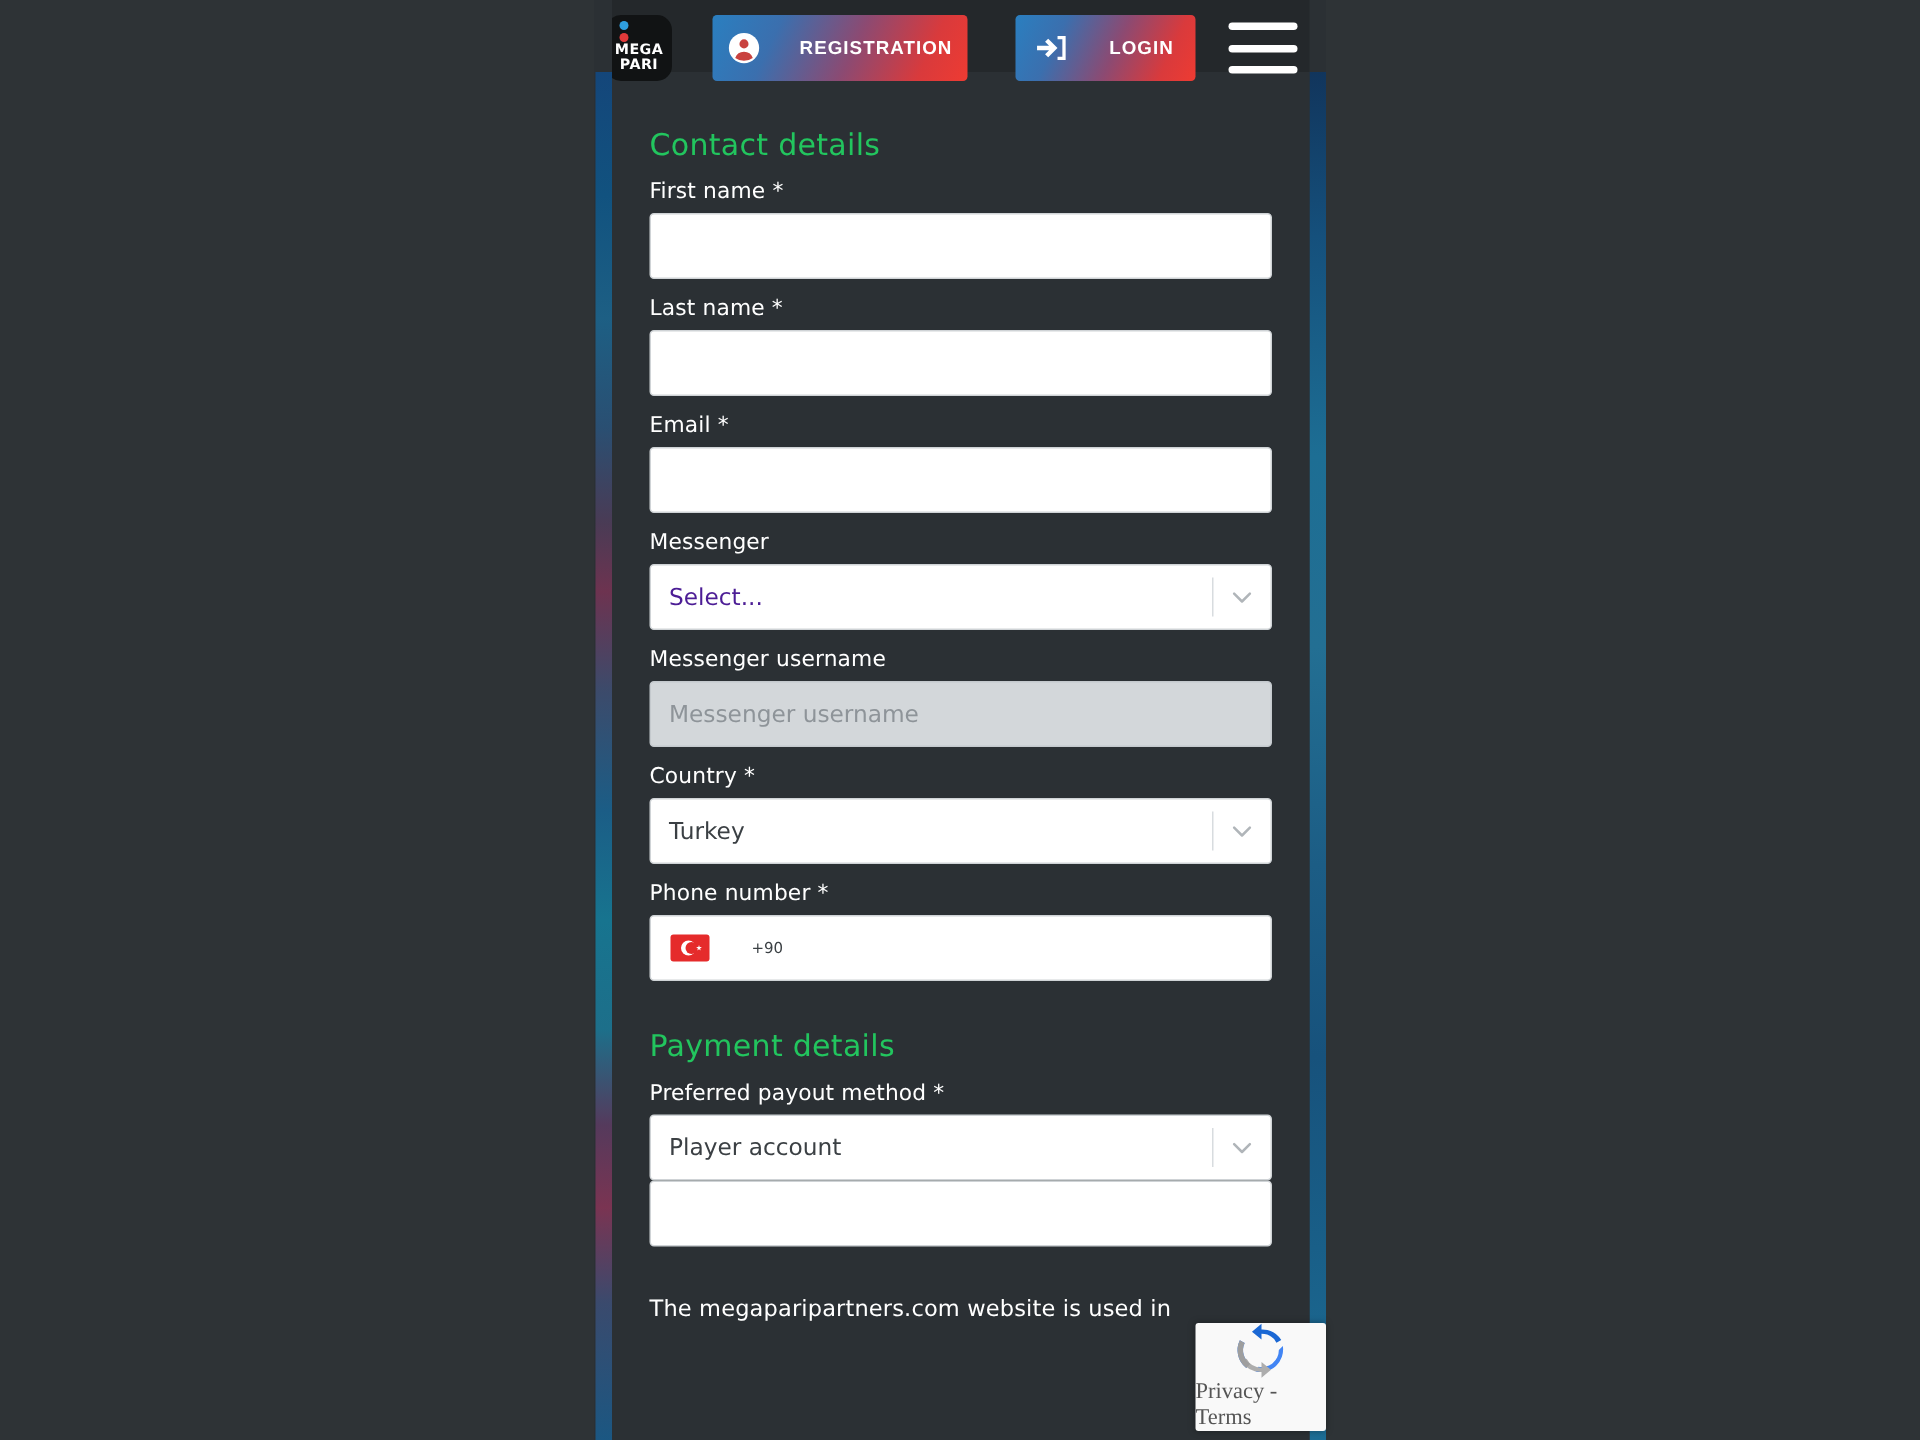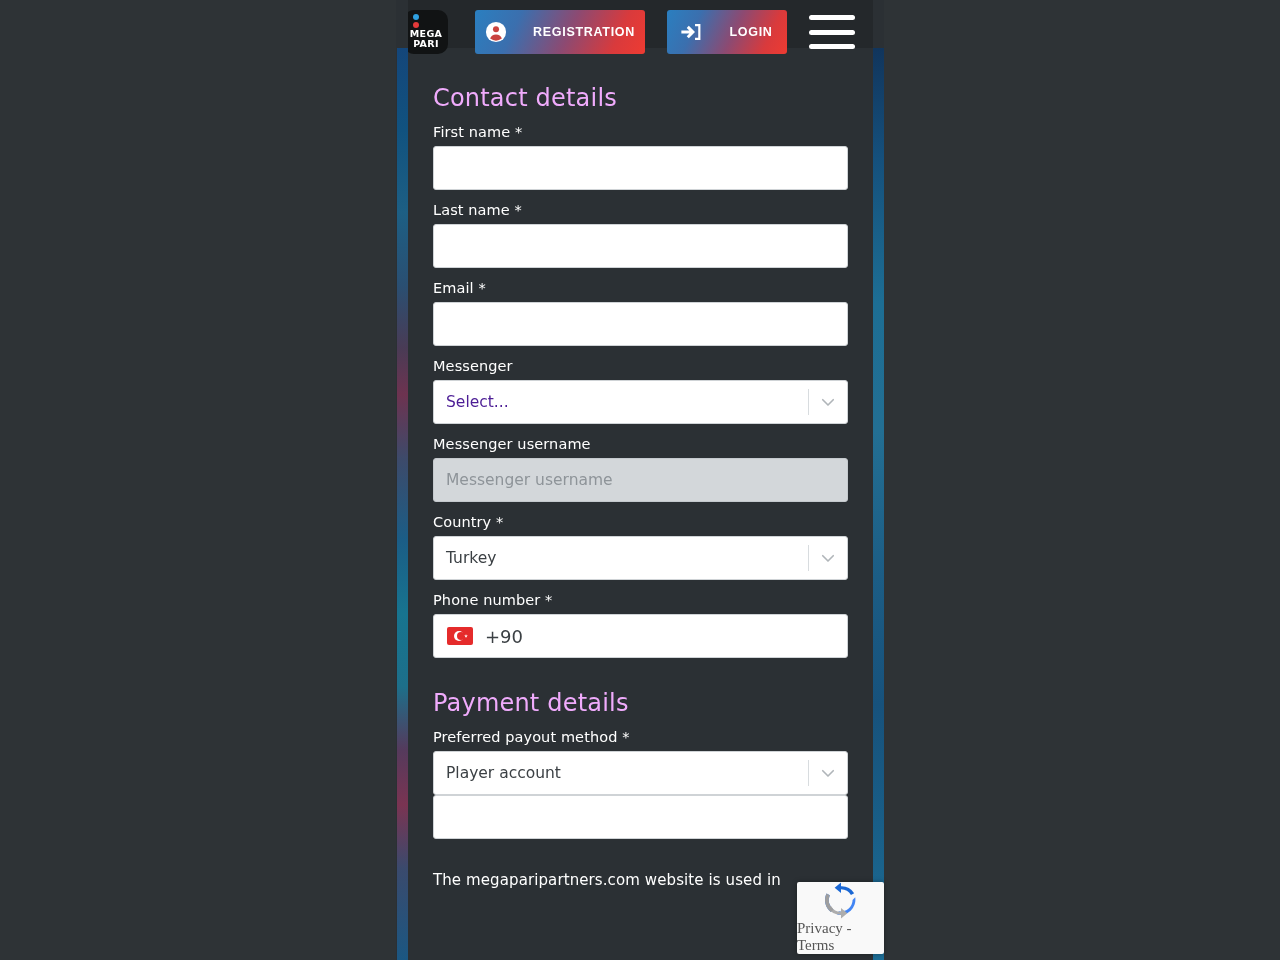--- a/index.html
+++ b/index.html
@@ -125,21 +125,21 @@
     align-items: center;
     justify-content: center;
     gap: 26px;
     font-size: 12.5px;
     font-weight: bold;
     letter-spacing: .7px;
     cursor: pointer;
     background: linear-gradient(115deg, #2a7fc0 0%, #3b6fae 25%, #8c4a72 55%, #d93a3c 82%, #ee3b32 100%);
   }
   #btn-registration { width: 170px; margin-left: 27px; }
-  #btn-login { width: 120px; margin-left: 22px; }
+  #btn-login { width: 120px; margin-left: 32px; }
 
   .hdr-btn svg { flex: 0 0 auto; display: block; }
 
   #hamburger {
     margin-left: 22px;
     width: 46px;
     height: 34px;
     display: flex;
     flex-direction: column;
     justify-content: space-between;
@@ -157,22 +157,22 @@
   #body {
     position: absolute;
     left: 0; right: 0;
     top: 48px;
     bottom: 0;
     padding: 0 25px;
     z-index: 2;
   }
 
   .section-title {
-    color: #f0abfc;
-    font-size: 24px;
+    color: #22c55e;
+    font-size: 20px;
     font-weight: normal;
     letter-spacing: .2px;
   }
   #title-contact { margin-top: 36px; }
   #title-payment { margin-top: 31px; }
 
   .field-label {
     color: #ffffff;
     font-size: 14.5px;
     margin-top: 12px;
@@ -271,22 +271,22 @@
     background: #e52b2b;
   }
   .flag .star {
     position: absolute;
     left: 17px; top: 7px;
     width: 4px; height: 4px;
     background: #ffffff;
     clip-path: polygon(50% 0%, 61% 35%, 98% 35%, 68% 57%, 79% 91%, 50% 70%, 21% 91%, 32% 57%, 2% 35%, 39% 35%);
   }
   .phone .dial {
-    margin-left: 12px;
-    font-size: 18px;
+    margin-left: 28px;
+    font-size: 10px;
     color: #3b4044;
   }
 
   
   #footer-text {
     margin-top: 30px;
     color: #ffffff;
     font-size: 15px;
     line-height: 22px;
     letter-spacing: .1px;

